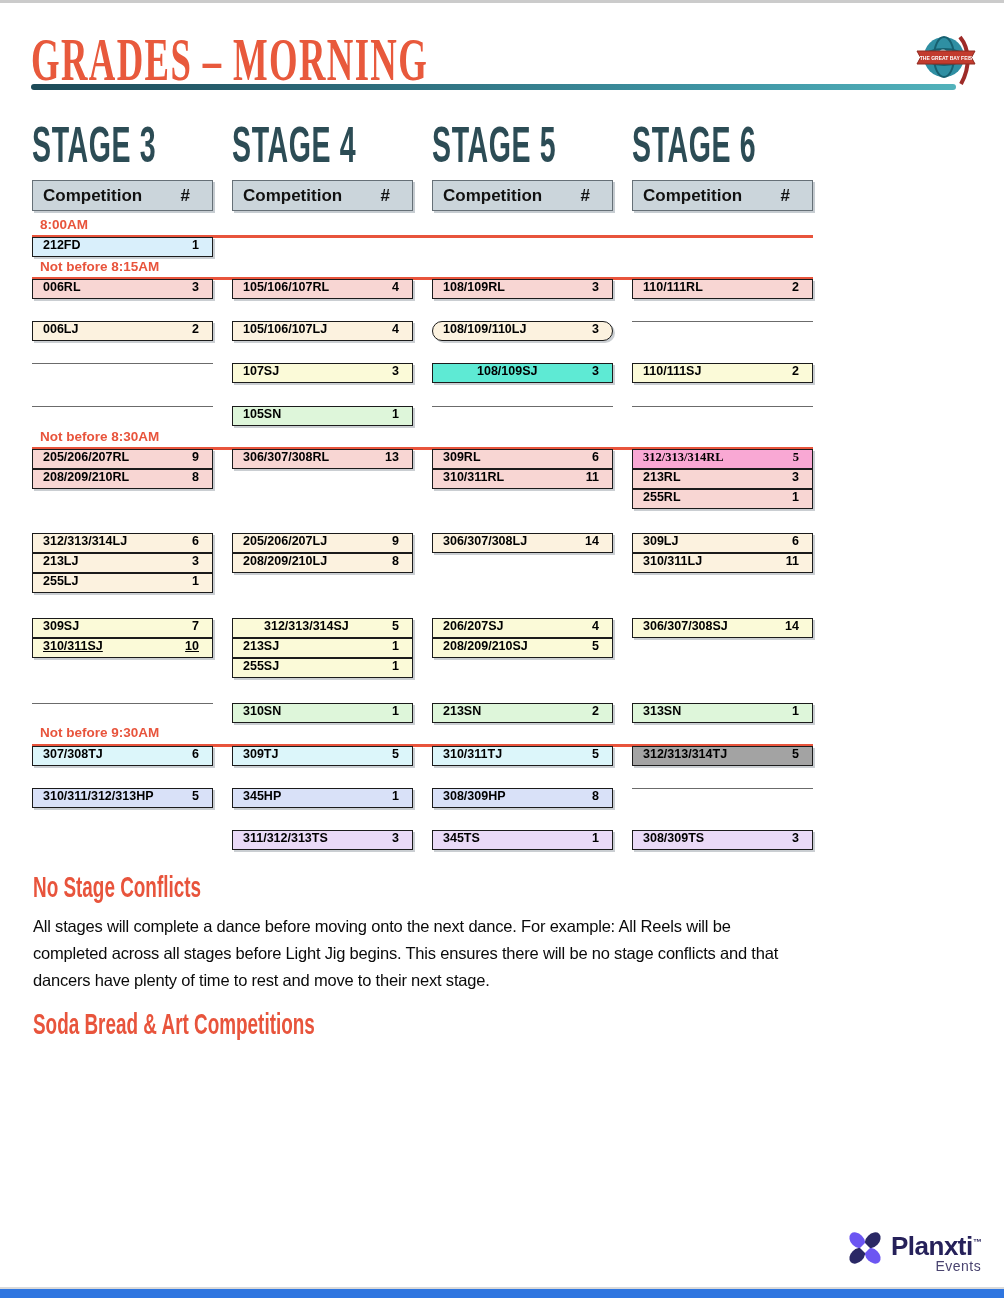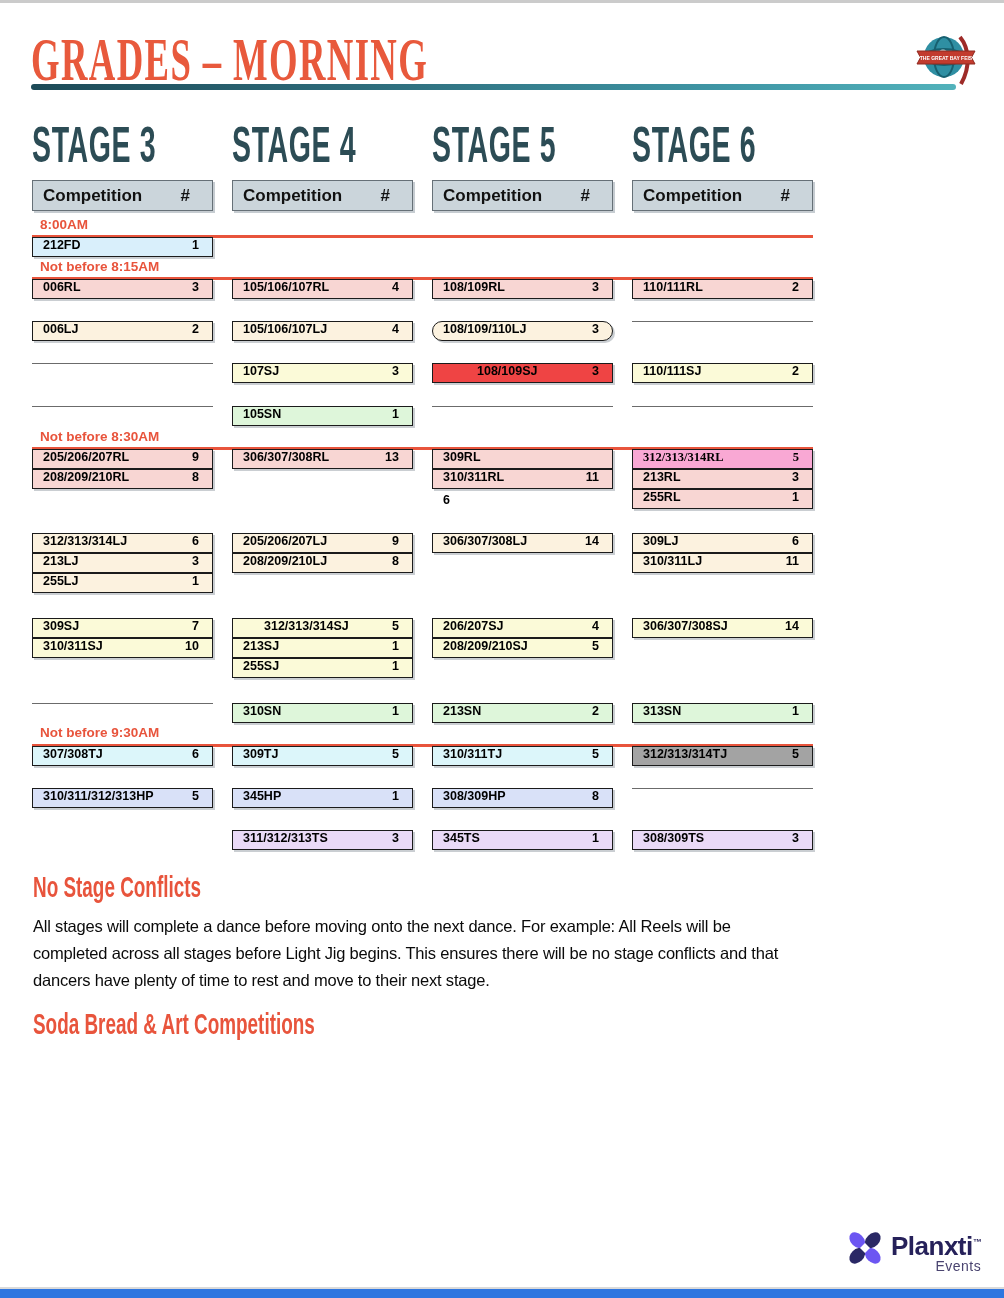--- a/index.html
+++ b/index.html
@@ -139,21 +139,21 @@
       <div class="crow" style="left: 432px; top: 321px; background: rgb(252, 242, 223); border-radius: 10px;">
         <span>108/109/110LJ</span>
         <span>3</span>
       </div>
       <div class="eline" style="left: 632px; top: 321px;"></div>
       <div class="eline" style="left: 32px; top: 363px;"></div>
       <div class="crow" style="left: 232px; top: 363px; background: rgb(251, 250, 216);">
         <span>107SJ</span>
         <span>3</span>
       </div>
-      <div class="crow" style="left: 432px; top: 363px; background: #ef4444; padding-left: 44px;">
+      <div class="crow" style="left: 432px; top: 363px; background: #5eead4; padding-left: 44px;">
         <span>108/109SJ</span>
         <span>3</span>
       </div>
       <div class="crow" style="left: 632px; top: 363px; background: rgb(251, 250, 216);">
         <span>110/111SJ</span>
         <span>2</span>
       </div>
       <div class="eline" style="left: 32px; top: 406px;"></div>
       <div class="crow" style="left: 232px; top: 406px; background: rgb(222, 246, 218);">
         <span>105SN</span>
@@ -162,21 +162,21 @@
       <div class="eline" style="left: 432px; top: 406px;"></div>
       <div class="eline" style="left: 632px; top: 406px;"></div>
       <div class="crow" style="left: 32px; top: 449px; background: rgb(248, 214, 211);">
         <span>205/206/207RL</span>
         <span>9</span>
       </div>
       <div class="crow" style="left: 232px; top: 449px; background: rgb(248, 214, 211);">
         <span>306/307/308RL</span>
         <span>13</span>
       </div>
-      <div class="crow" style="left: 432px; top: 449px; background: rgb(248, 214, 211); flex-direction: column;">
+      <div class="crow" style="left: 432px; top: 449px; background: rgb(248, 214, 211);">
         <span>309RL</span>
         <span>6</span>
       </div>
       <div class="crow" style="left: 632px; top: 449px; background: #f9a8d4; font-family: Liberation Serif, serif;">
         <span>312/313/314RL</span>
         <span>5</span>
       </div>
       <div class="crow" style="left: 32px; top: 469px; background: rgb(248, 214, 211);">
         <span>208/209/210RL</span>
         <span>8</span>
@@ -234,21 +234,21 @@
         <span>5</span>
       </div>
       <div class="crow" style="left: 432px; top: 618px; background: rgb(251, 250, 216);">
         <span>206/207SJ</span>
         <span>4</span>
       </div>
       <div class="crow" style="left: 632px; top: 618px; background: rgb(251, 250, 216);">
         <span>306/307/308SJ</span>
         <span>14</span>
       </div>
-      <div class="crow" style="left: 32px; top: 638px; background: rgb(251, 250, 216);">
+      <div class="crow" style="left: 32px; top: 638px; background: rgb(251, 250, 216); text-decoration: underline;">
         <span>310/311SJ</span>
         <span>10</span>
       </div>
       <div class="crow" style="left: 232px; top: 638px; background: rgb(251, 250, 216);">
         <span>213SJ</span>
         <span>1</span>
       </div>
       <div class="crow" style="left: 432px; top: 638px; background: rgb(251, 250, 216);">
         <span>208/209/210SJ</span>
         <span>5</span>

